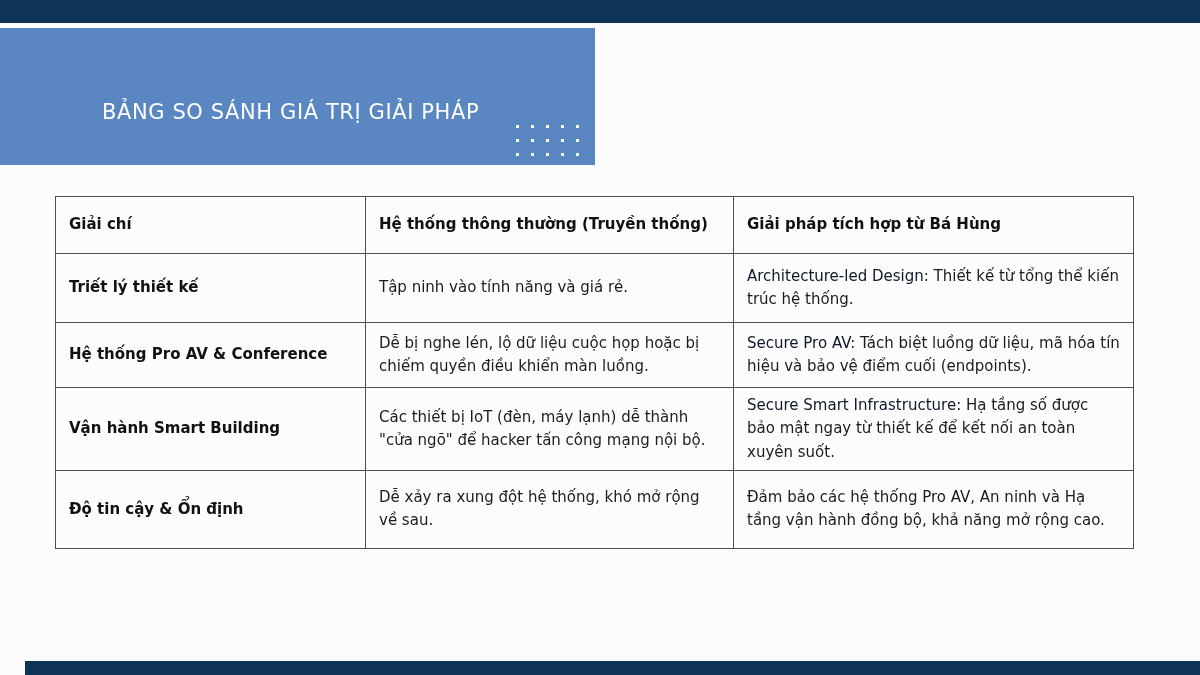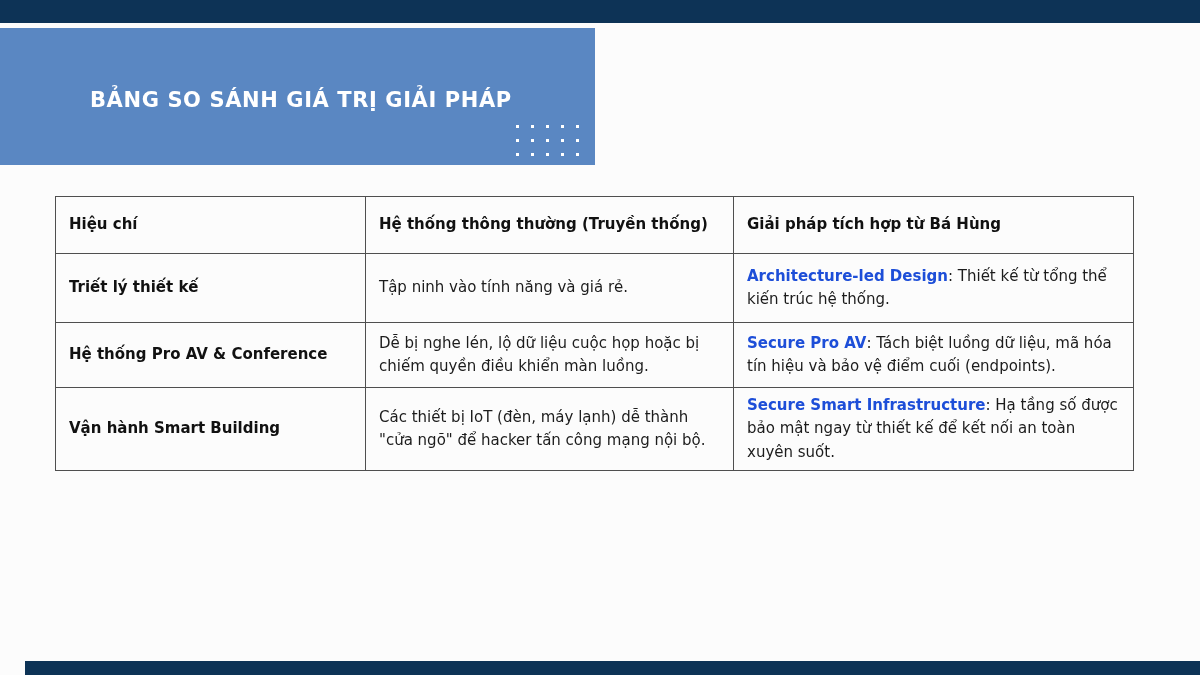--- a/index.html
+++ b/index.html
@@ -25,24 +25,24 @@
   }
   .banner {
     position: absolute;
     left: 0; top: 28px;
     width: 595px; height: 137px;
     background: #5a87c2;
   }
   .banner-title {
     position: absolute;
     left: 90px; top: 59px;
-    margin: 0;
+    margin: 12px;
     color: #ffffff;
     font-size: 21px;
-    font-weight: bold;
+    font-weight: normal;
     letter-spacing: 0.6px;
     line-height: 1.25;
     white-space: nowrap;
   }
   .dot-grid {
     position: absolute;
     right: 16px; bottom: 9px;
     display: grid;
     grid-template-columns: repeat(5, 3px);
     grid-auto-rows: 3px;
@@ -78,21 +78,21 @@
   .cmp-table tbody tr:nth-child(1) { height: 69px; }
   .cmp-table tbody tr:nth-child(2) { height: 65px; }
   .cmp-table tbody tr:nth-child(3) { height: 65px; }
   .cmp-table tbody tr:nth-child(4) { height: 78px; }
   .cmp-table tbody tr:nth-child(5) { height: 63px; }
   .cmp-table tbody tr:nth-child(6) { height: 63px; }
   .cmp-table thead th, .cmp-table td.criterion {
     font-weight: bold;
     color: #111111;
   }
-  .lead { font-weight: bold; color: #1d4ed8; }
+  .lead { font-weight: normal; color: #0f172a; }
   .bottom-bar {
     position: absolute;
     left: 25px; bottom: 0;
     width: 1175px; height: 14px;
     background: #0d3356;
   }
 </style>
 </head>
 <body>
 
@@ -122,39 +122,44 @@
   </div>
 
   <table class="cmp-table">
     <colgroup>
         <col class="c1">
         <col class="c2">
         <col class="c3">
       </colgroup>
     <thead>
       <tr>
-        <th>Hiệu chí</th>
+        <th>Giải chí</th>
         <th>Hệ thống thông thường (Truyền thống)</th>
         <th>Giải pháp tích hợp từ Bá Hùng</th>
       </tr>
     </thead>
     <tbody>
       <tr>
         <td class="criterion">Triết lý thiết kế</td>
         <td>Tập ninh vào tính năng và giá rẻ.</td>
         <td><span class="lead">Architecture-led Design</span><span>: Thiết kế từ tổng thể kiến trúc hệ thống.</span></td>
       </tr>
       <tr>
         <td class="criterion">Hệ thống Pro AV &amp; Conference</td>
         <td>Dễ bị nghe lén, lộ dữ liệu cuộc họp hoặc bị chiếm quyền điều khiển màn luồng.</td>
         <td><span class="lead">Secure Pro AV</span><span>: Tách biệt luồng dữ liệu, mã hóa tín hiệu và bảo vệ điểm cuối (endpoints).</span></td>
       </tr>
       <tr>
         <td class="criterion">Vận hành Smart Building</td>
         <td>Các thiết bị IoT (đèn, máy lạnh) dễ thành "cửa ngõ" để hacker tấn công mạng nội bộ.</td>
         <td><span class="lead">Secure Smart Infrastructure</span><span>: Hạ tầng số được bảo mật ngay từ thiết kế để kết nối an toàn xuyên suốt.</span></td>
       </tr>
+      <tr>
+        <td class="criterion">Độ tin cậy &amp; Ổn định</td>
+        <td>Dễ xảy ra xung đột hệ thống, khó mở rộng về sau.</td>
+        <td><span class="lead"></span><span>Đảm bảo các hệ thống Pro AV, An ninh và Hạ tầng vận hành đồng bộ, khả năng mở rộng cao.</span></td>
+      </tr>
     </tbody>
   </table>
 
   <div class="bottom-bar"></div>
 
 </div>
 
 </body></html>

